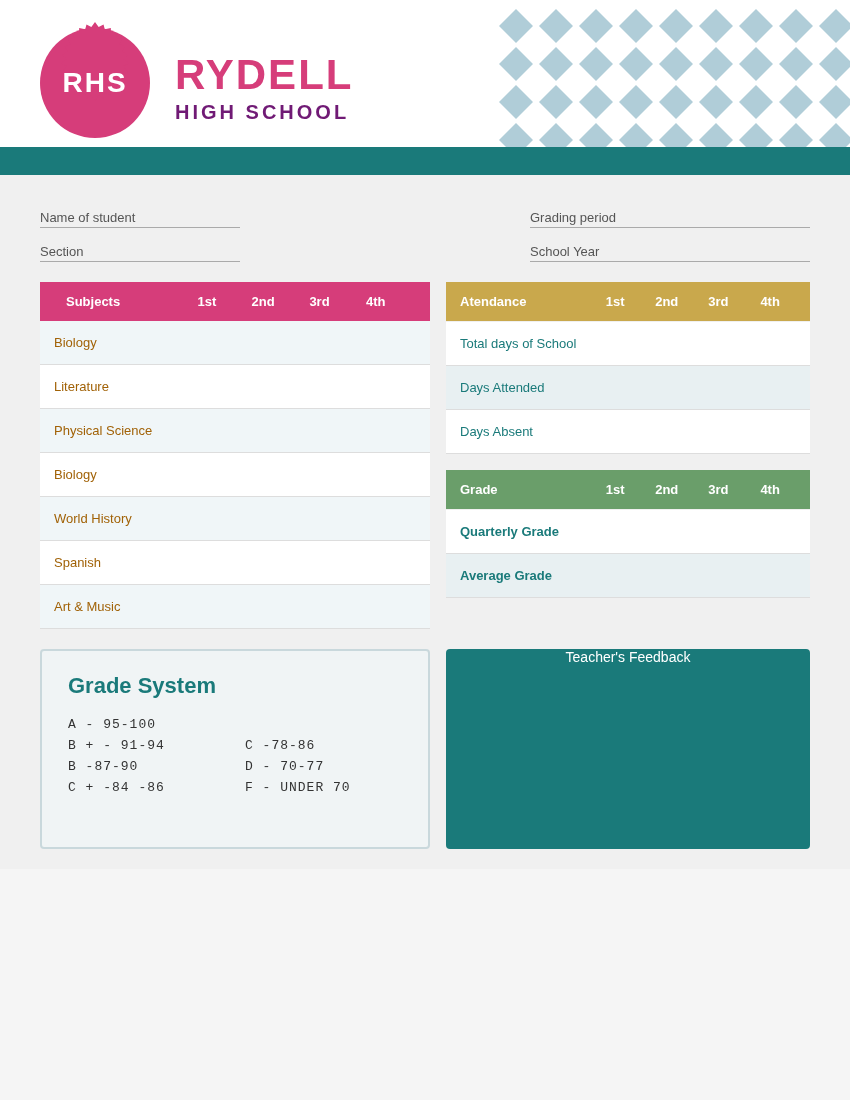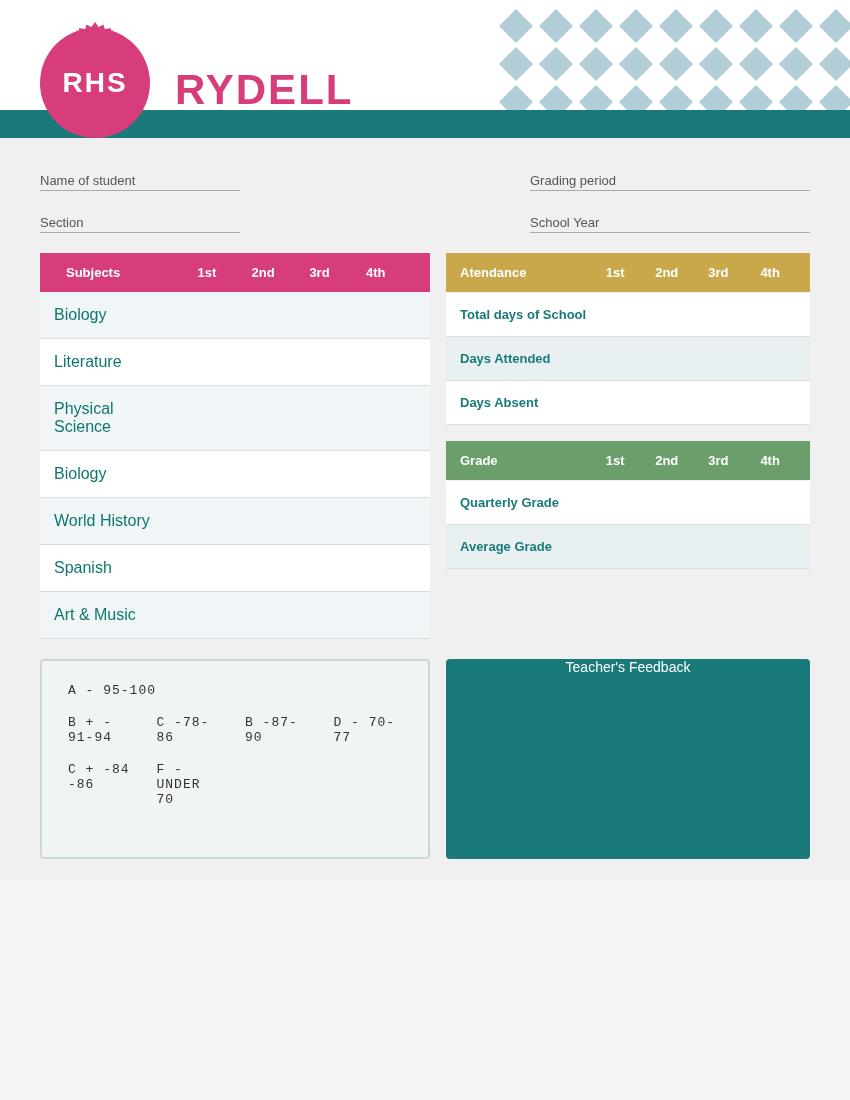--- a/index.html
+++ b/index.html
@@ -9,21 +9,21 @@
       background: #f5f5f5;
       font-family: 'Arial', sans-serif;
       position: relative;
       overflow-x: hidden;
     }
 
     
     .header {
       position: relative;
       background: #fff;
-      height: 138px;
+      height: 175px;
       overflow: hidden;
     }
 
     .header-teal-bar {
       position: absolute;
       bottom: 0;
       left: 0;
       right: 0;
       height: 28px;
       background: #1a7a7a;
@@ -90,21 +90,21 @@
 
     .logo-text {
       color: #fff;
       font-size: 28px;
       font-weight: 900;
       letter-spacing: 2px;
     }
 
     .school-name {
       position: absolute;
-      top: 66px;
+      top: 51px;
       left: 175px;
     }
 
     .school-name-main {
       font-size: 42px;
       font-weight: 900;
       color: #d63d7a;
       letter-spacing: 2px;
     }
 
@@ -125,21 +125,21 @@
     
     .student-info {
       display: flex;
       justify-content: space-between;
       padding: 15px 0 20px 0;
     }
 
     .info-left, .info-right {
       display: flex;
       flex-direction: column;
-      gap: 24px;
+      gap: 16px;
     }
 
     .info-label {
       font-size: 13px;
       color: #555;
       border-bottom: 1px solid #aaa;
       padding-bottom: 2px;
       min-width: 200px;
     }
 
@@ -188,22 +188,22 @@
       border-bottom: 1px solid #ddd;
       background: #fff;
       align-items: center;
     }
 
     .subject-row:nth-child(odd) {
       background: #f0f6f8;
     }
 
     .subject-row span {
-      font-size: 16px;
-      color: #0f766e;
+      font-size: 13px;
+      color: #a16207;
       text-align: center;
     }
 
     .subject-row span:first-child {
       text-align: left;
     }
 
     .attendance-header {
       background: #c9a84c;
       display: grid;
@@ -221,21 +221,21 @@
     }
 
     .attendance-header span:first-child {
       text-align: left;
     }
 
     .attendance-row {
       padding: 14px 14px;
       font-size: 13px;
       color: #1a7a7a;
-      font-weight: 700;
+      font-weight: 400;
       border-bottom: 1px solid #ddd;
       background: #fff;
     }
 
     .attendance-row:nth-child(even) {
       background: #e8f0f2;
     }
 
     
     .grade-section {
@@ -292,22 +292,22 @@
 
     .grade-system-title {
       font-size: 22px;
       font-weight: 900;
       color: #1a7a7a;
       margin-bottom: 18px;
     }
 
     .grade-system-grid {
       display: grid;
-      grid-template-columns: 1fr 1fr 1fr 1fr;
-      gap: 17px 20px;
+      grid-template-columns: 1fr 1fr;
+      gap: 6px 20px;
     }
 
     .grade-item {
       font-size: 13px;
       color: #333;
       font-family: 'Courier New', monospace;
       letter-spacing: 1px;
     }
 
     .grade-item-full {
@@ -493,20 +493,21 @@
             <div class="grade-row">Average Grade</div>
           </div>
       </div>
 
     </div>
   </div>
 
   <div class="bottom-grid">
 
     <div class="grade-system-box">
+      <div class="grade-system-title">Grade System</div>
       <div class="grade-system-grid" id="grade-system-items">
           <div class="grade-item grade-item-full">A  -  95-100</div>
           <div class="grade-item">B +  -   91-94</div>
           <div class="grade-item">C  -78-86</div>
           <div class="grade-item">B  -87-90</div>
           <div class="grade-item">D  -   70-77</div>
           <div class="grade-item">C +  -84 -86</div>
           <div class="grade-item">F  -  UNDER 70</div>
         </div>
     </div>

